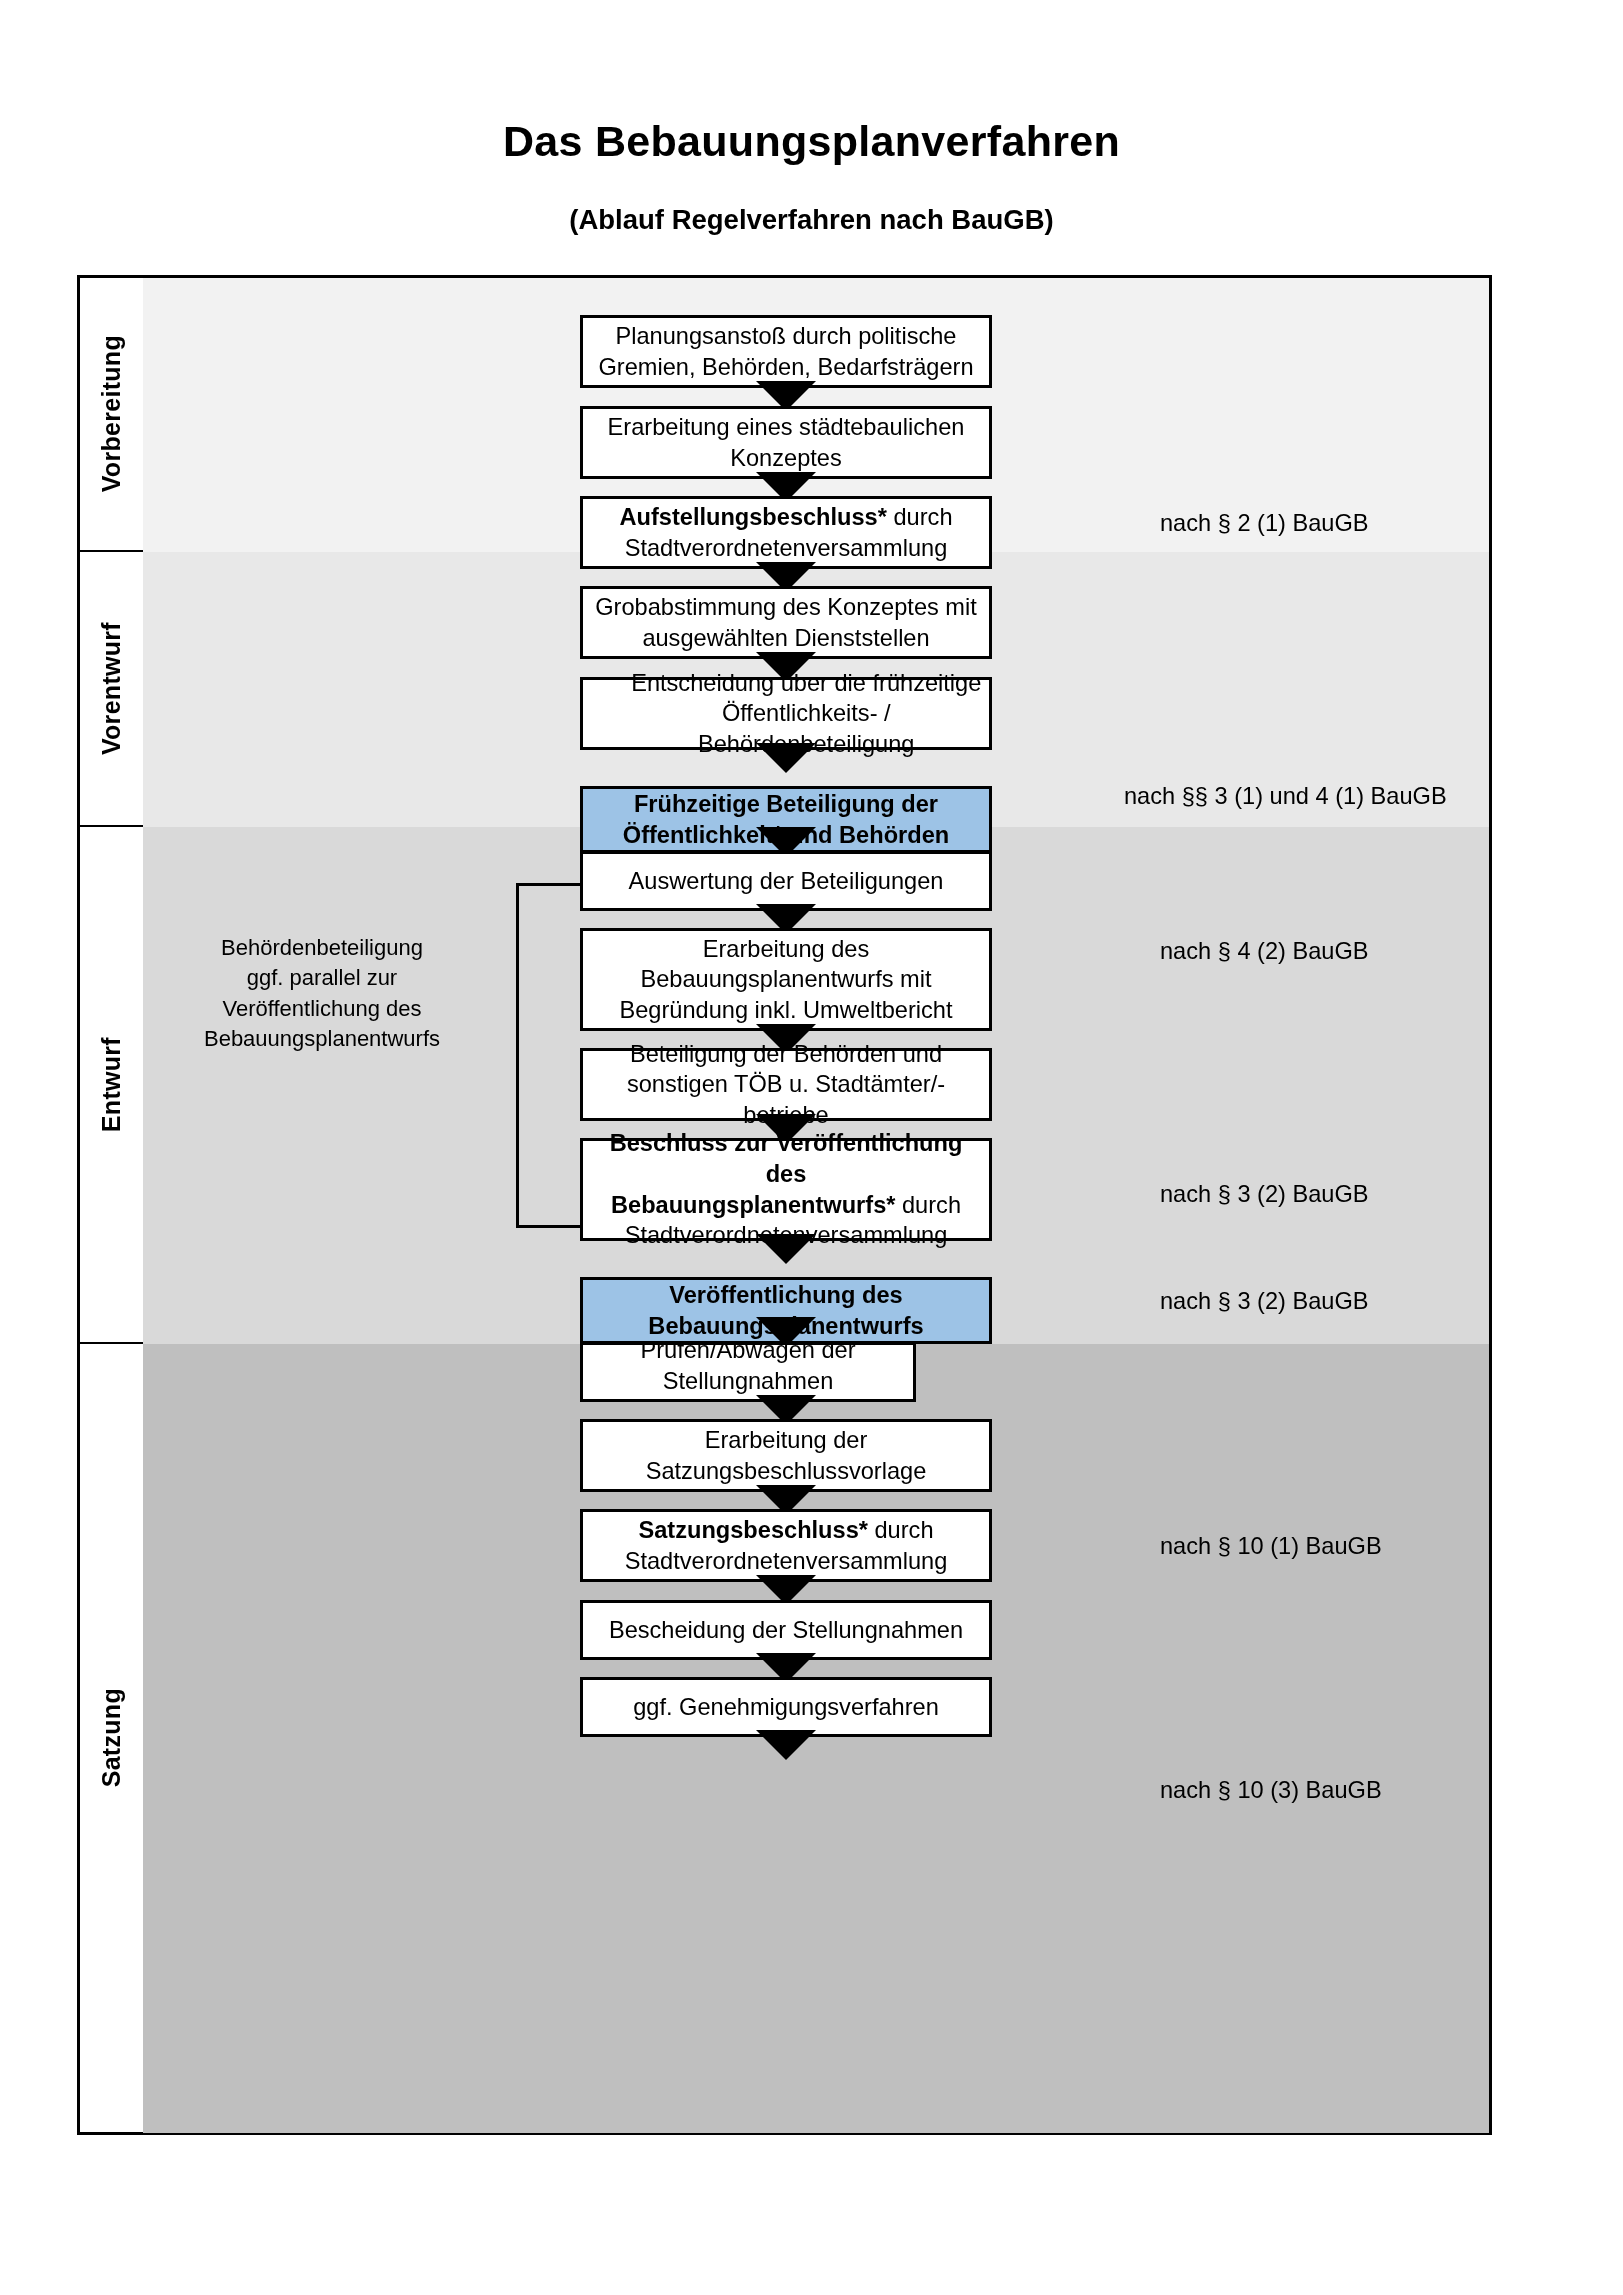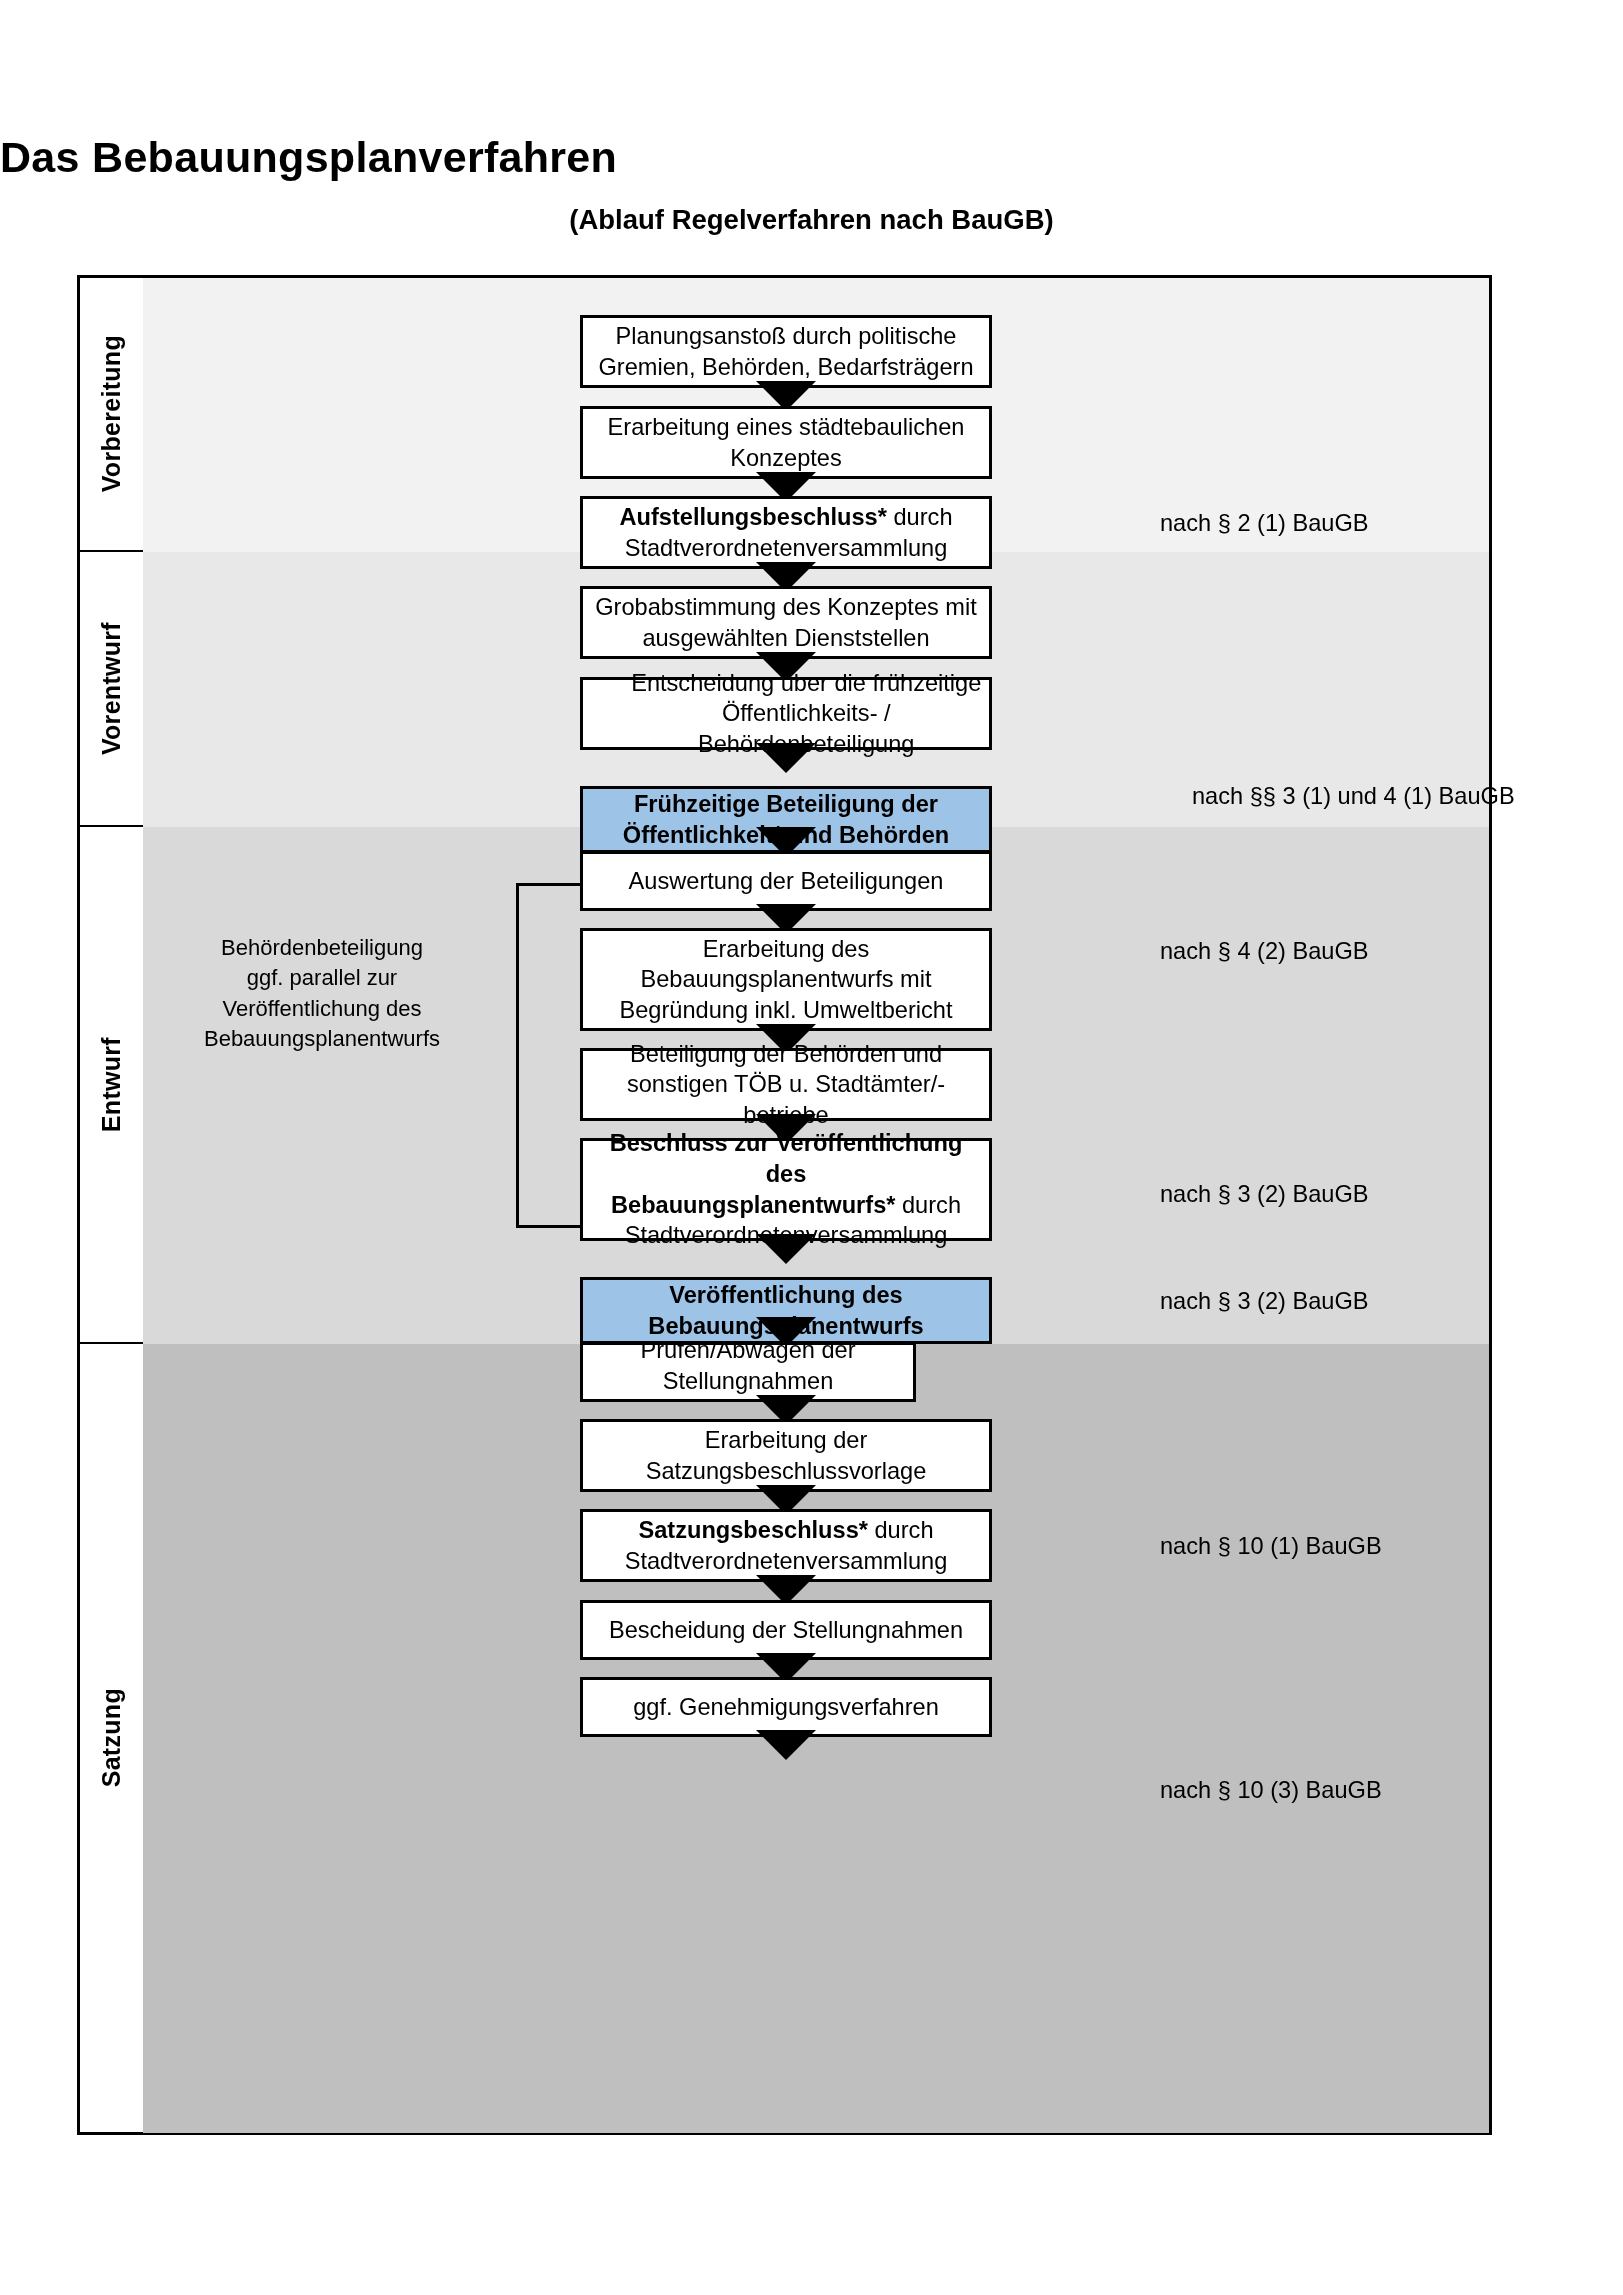--- a/index.html
+++ b/index.html
@@ -6,22 +6,22 @@
   body{
     width:1623px;height:2295px;
     font-family:"Liberation Sans",sans-serif;
     color:#000;
     -webkit-font-smoothing:antialiased;
   }
   .page{position:relative;width:1623px;height:2295px;overflow:hidden;background:#fff;}
 
   
   .title{
-    position:absolute;left:0;top:133px;width:1623px;
-    text-align:left;font-size:43px;font-weight:bold;letter-spacing:0.3px;
+    position:absolute;left:0;top:117px;width:1623px;
+    text-align:center;font-size:43px;font-weight:bold;letter-spacing:0.3px;
   }
   .subtitle{
     position:absolute;left:0;top:204px;width:1623px;
     text-align:center;font-size:27.5px;font-weight:bold;
   }
 
   
   .frame{
     position:absolute;left:77px;top:275px;width:1415px;height:1860px;
     border:3.3px solid #000;box-sizing:border-box;background:#fff;
@@ -256,21 +256,21 @@
 
     <div class="box" style="left:500px;top:1399px;width:412px;height:60px;">
       <div>
         <span>ggf. Genehmigungsverfahren</span>
       </div>
     </div>
     <div class="arrow" style="left:676px;top:1452px;"></div>
 
 
     <div class="ref" style="left:1080px;top:232px;">nach § 2 (1) BauGB</div>
-    <div class="ref" style="left:1112px;top:505px;">nach §§ 3 (1) und 4 (1) BauGB</div>
+    <div class="ref" style="left:1044px;top:505px;">nach §§ 3 (1) und 4 (1) BauGB</div>
     <div class="ref" style="left:1080px;top:660px;">nach § 4 (2) BauGB</div>
     <div class="ref" style="left:1080px;top:903px;">nach § 3 (2) BauGB</div>
     <div class="ref" style="left:1080px;top:1010px;">nach § 3 (2) BauGB</div>
     <div class="ref" style="left:1080px;top:1255px;">nach § 10 (1) BauGB</div>
     <div class="ref" style="left:1080px;top:1499px;">nach § 10 (3) BauGB</div>
 
   </div>
 
 
 </div>

